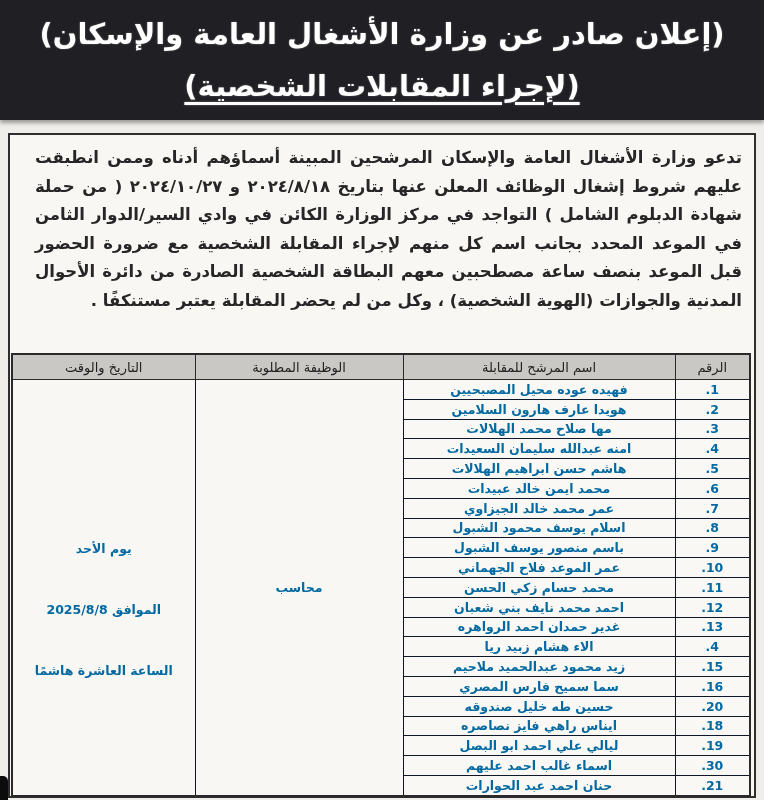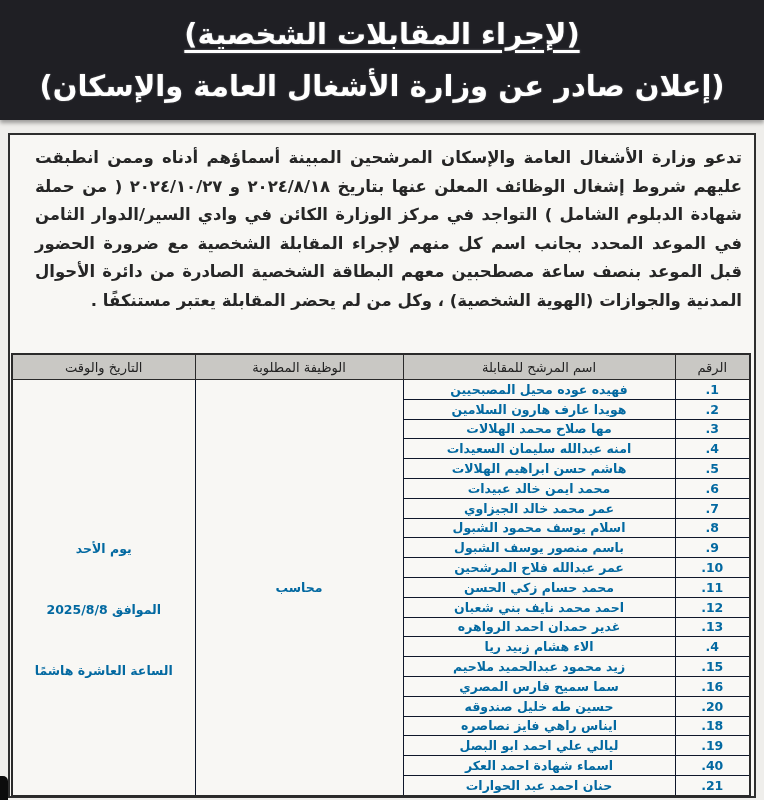--- a/index.html
+++ b/index.html
@@ -125,22 +125,22 @@
     background: #0c0c0c;
     border-top-right-radius: 5px;
   }
 </style>
 </head>
 <body>
 
 <div class="page">
 
   <header class="banner">
+    <div class="banner-line">(إعلان صادر عن وزارة الأشغال العامة والإسكان)</div>
     <div class="banner-line underlined">(لإجراء المقابلات الشخصية)</div>
-    <div class="banner-line">(إعلان صادر عن وزارة الأشغال العامة والإسكان)</div>
   </header>
 
   <div class="sheet">
 
     <p class="intro">تدعو وزارة الأشغال العامة والإسكان المرشحين المبينة أسماؤهم أدناه وممن انطبقت عليهم شروط إشغال الوظائف المعلن عنها بتاريخ ٢٠٢٤/٨/١٨ و ٢٠٢٤/١٠/٢٧ ( من حملة شهادة الدبلوم الشامل ) التواجد في مركز الوزارة الكائن في وادي السير/الدوار الثامن في الموعد المحدد بجانب اسم كل منهم لإجراء المقابلة الشخصية مع ضرورة الحضور قبل الموعد بنصف ساعة مصطحبين معهم البطاقة الشخصية الصادرة من دائرة الأحوال المدنية والجوازات (الهوية الشخصية) ، وكل من لم يحضر المقابلة يعتبر مستنكفًا .</p>
 
     <table class="candidates">
       <colgroup>
         <col class="c-num">
           <col class="c-name">
@@ -193,21 +193,21 @@
           <tr>
             <td class="cell-num">8.</td>
             <td class="cell-name">اسلام يوسف محمود الشبول</td>
           </tr>
           <tr>
             <td class="cell-num">9.</td>
             <td class="cell-name">باسم منصور يوسف الشبول</td>
           </tr>
           <tr>
             <td class="cell-num">10.</td>
-            <td class="cell-name">عمر عبدالله فلاح المرشحين</td>
+            <td class="cell-name">عمر الموعد فلاح الجهماني</td>
           </tr>
           <tr>
             <td class="cell-num">11.</td>
             <td class="cell-name">محمد حسام زكي الحسن</td>
           </tr>
           <tr>
             <td class="cell-num">12.</td>
             <td class="cell-name">احمد محمد نايف بني شعبان</td>
           </tr>
           <tr>
@@ -232,22 +232,22 @@
           </tr>
           <tr>
             <td class="cell-num">18.</td>
             <td class="cell-name">ايناس راهي فايز نصاصره</td>
           </tr>
           <tr>
             <td class="cell-num">19.</td>
             <td class="cell-name">ليالي علي احمد ابو البصل</td>
           </tr>
           <tr>
-            <td class="cell-num">40.</td>
-            <td class="cell-name">اسماء شهادة احمد العكر</td>
+            <td class="cell-num">30.</td>
+            <td class="cell-name">اسماء غالب احمد عليهم</td>
           </tr>
           <tr>
             <td class="cell-num">21.</td>
             <td class="cell-name">حنان احمد عبد الحوارات</td>
           </tr>
         </tbody>
     </table>
 
   </div>
 

